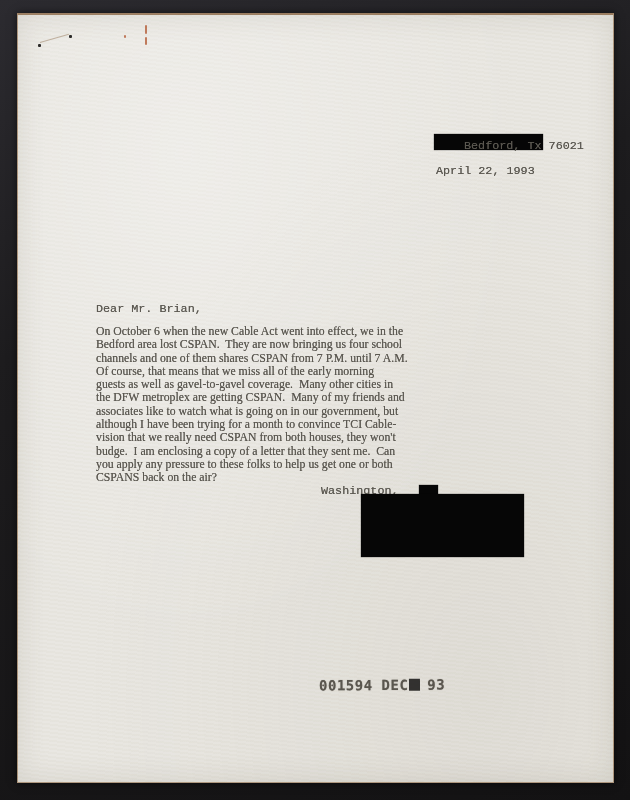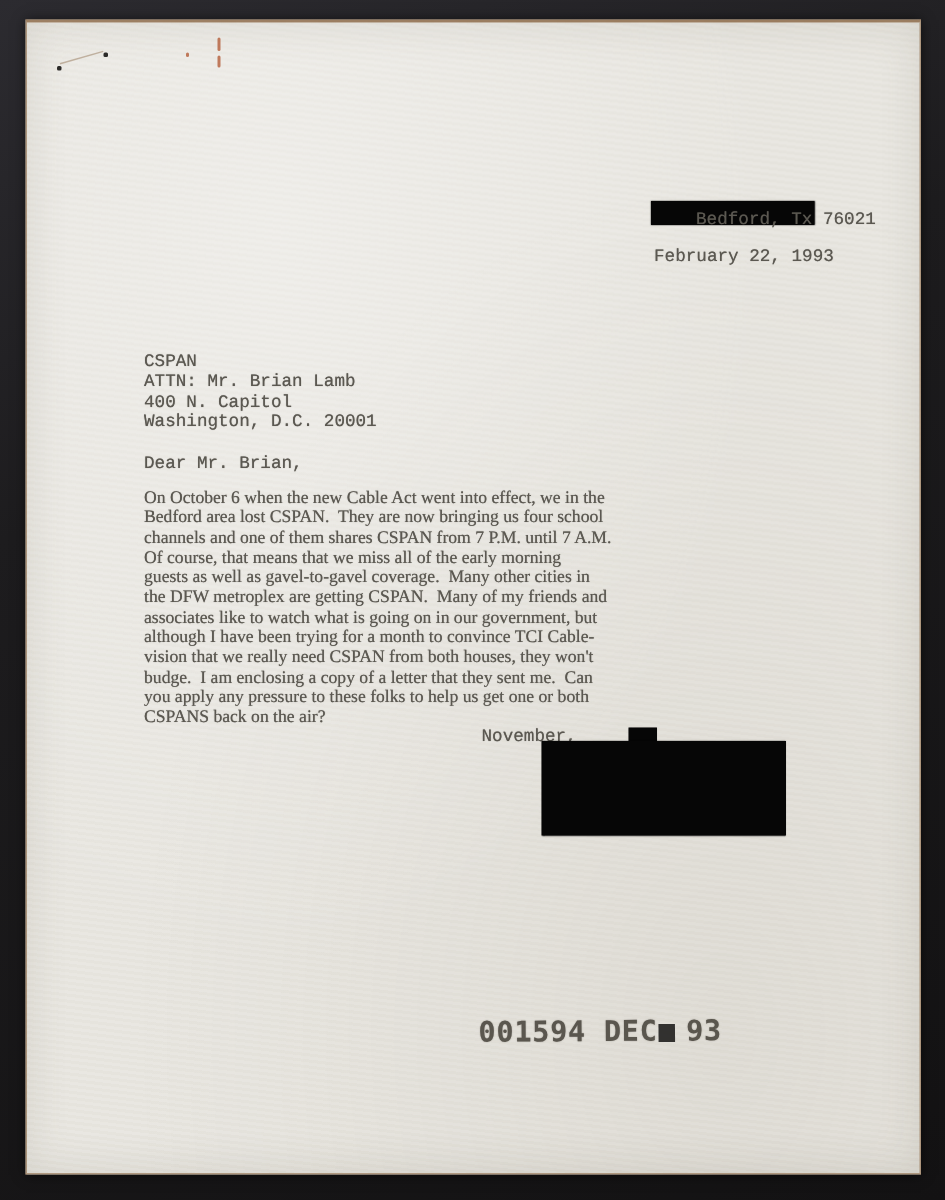--- a/index.html
+++ b/index.html
@@ -30,21 +30,21 @@
     font-size:11.75px;
     line-height:13.3px;
     color:var(--ink);
     text-shadow:0 0 0.5px rgba(91,88,81,0.85);
     white-space:pre;
   }
   .redact{position:absolute;background:var(--redact);box-shadow:0 0 1px rgba(0,0,0,0.85);}
   .stamp{
     position:absolute;left:301px;top:662px;
     font-family:"DejaVu Sans Mono", monospace;
-    font-size:19px;font-weight:bold;letter-spacing:0.5px;
+    font-size:14px;font-weight:bold;letter-spacing:0.5px;
     color:var(--stamp);opacity:0.88;
     transform:rotate(-0.4deg);
     text-shadow:0 0 1px rgba(72,68,60,0.55);
     white-space:pre;
   }
   .stamp-block{
     display:inline-block;width:11px;height:12px;background:#1b1a19;
     vertical-align:-1px;margin-left:1px;margin-right:7px;
   }
   .speck{position:absolute;background:#2b2a28;width:3px;height:3px;border-radius:1px;}
@@ -63,43 +63,39 @@
     <div class="speck" style="left:20px;top:29px;"></div>
     <div class="speck" style="left:51px;top:20px;"></div>
     <div class="scratch"></div>
     <div class="rust" style="left:106px;top:20px;width:2px;height:3px;"></div>
     <div class="rust" style="left:127px;top:10px;width:2px;height:9px;"></div>
     <div class="rust" style="left:127px;top:22px;width:2px;height:8px;"></div>
 
     <div class="redact" style="left:416px;top:119px;width:109px;height:16px;"></div>
 
     <div class="typewriter" style="left:418px;top:125px;padding-left:28px;">Bedford, Tx 76021</div>
-    <div class="typewriter" style="left:418px;top:150px;">February 22, 1993</div>
+    <div class="typewriter" style="left:418px;top:150px;">April 22, 1993</div>
 
-    <div class="typewriter" style="left:78px;top:220px;">CSPAN
-ATTN: Mr. Brian Lamb
-400 N. Capitol
-Washington, D.C. 20001</div>
 
     <div class="typewriter" style="left:78px;top:288px;">Dear Mr. Brian,</div>
 
     <div class="typewriter" style="left:78px;top:310px;font-family:Liberation Serif, serif;">On October 6 when the new Cable Act went into effect, we in the
 Bedford area lost CSPAN.  They are now bringing us four school
 channels and one of them shares CSPAN from 7 P.M. until 7 A.M.
 Of course, that means that we miss all of the early morning
 guests as well as gavel-to-gavel coverage.  Many other cities in
 the DFW metroplex are getting CSPAN.  Many of my friends and
 associates like to watch what is going on in our government, but
 although I have been trying for a month to convince TCI Cable-
 vision that we really need CSPAN from both houses, they won't
 budge.  I am enclosing a copy of a letter that they sent me.  Can
 you apply any pressure to these folks to help us get one or both
 CSPANS back on the air?</div>
 
-    <div class="typewriter" style="left:303px;top:470px;">November,</div>
+    <div class="typewriter" style="left:303px;top:470px;">Washington,</div>
 
     <div class="redact" style="left:401px;top:470px;width:19px;height:10px;"></div>
     <div class="redact" style="left:343px;top:479px;width:163px;height:63px;"></div>
 
     <div class="stamp"><span>001594 DEC</span><span class="stamp-block"></span><span>93</span></div>
 
   </div>
 </div>
 
 </body></html>

